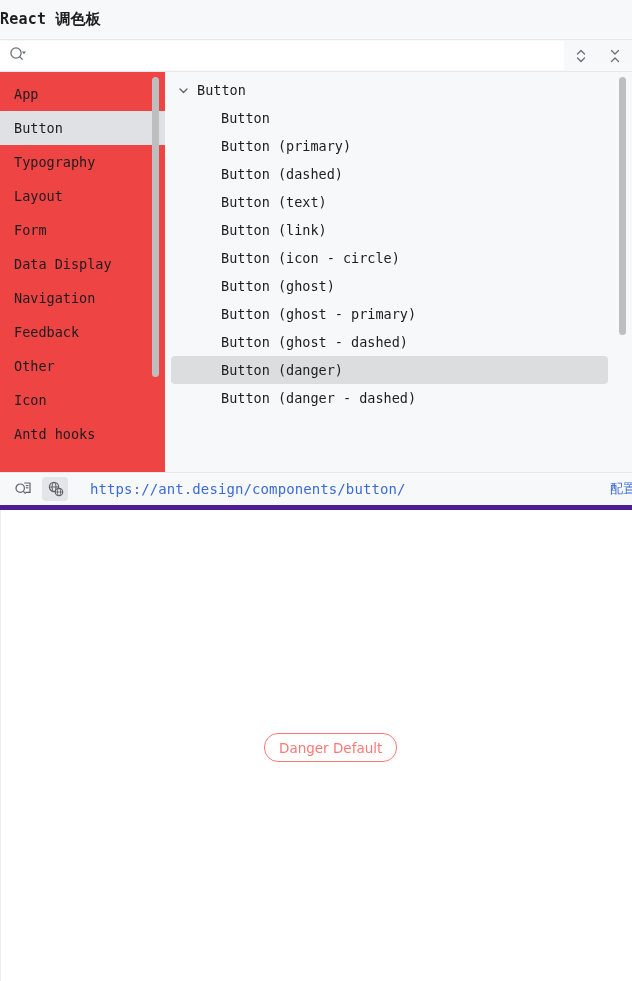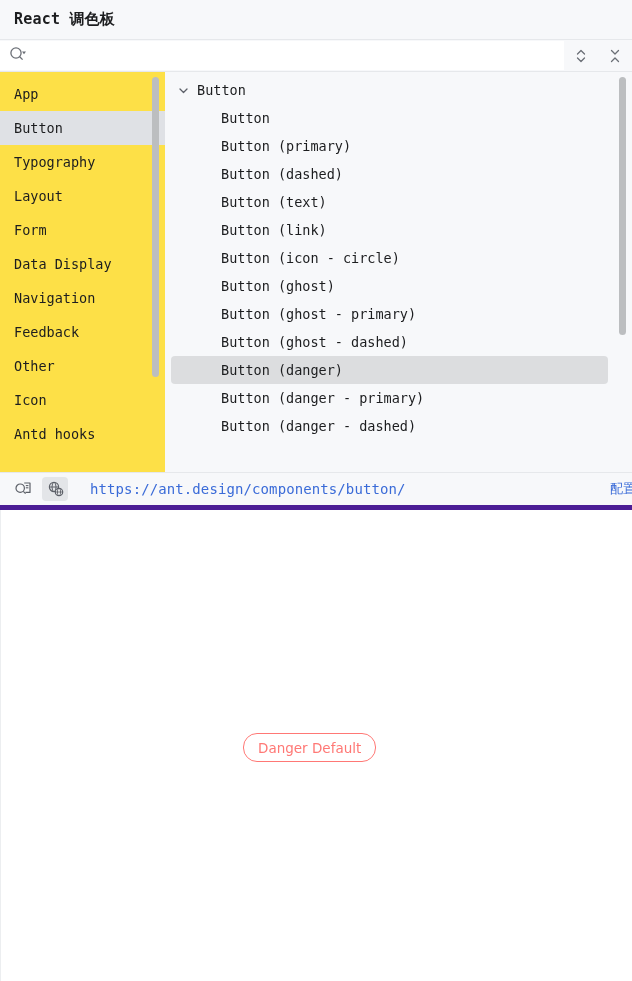--- a/index.html
+++ b/index.html
@@ -10,21 +10,20 @@
     overflow: hidden;
   }
   .app { width: 632px; height: 981px; position: relative; display: flex; flex-direction: column; }
 
   
   .titlebar {
     height: 40px; min-height: 40px;
     background: #f7f8fa;
     border-bottom: 1px solid #e6e8eb;
     display: flex; align-items: center;
-    padding-left: 14px;
   }
   .titlebar-title {
     font-size: 15px; font-weight: 700; color: #1c1d1f;
     letter-spacing: .2px;
   }
 
   
   .searchbar {
     height: 32px; min-height: 32px;
     background: #f7f8fa;
@@ -48,21 +47,21 @@
   .icon-btn { width: 22px; height: 22px; display: flex; align-items: center; justify-content: center; cursor: default; }
 
   
   .panes {
     height: 400px; min-height: 400px;
     display: flex; background: #f7f8fa;
     position: relative;
   }
   .sidebar {
     width: 165px; position: relative;
-    background: #fde047;
+    background: #ef4444;
     overflow: hidden;
     padding-top: 5px;
   }
   .side-item {
     height: 34px; display: flex; align-items: center;
     padding-left: 14px;
     font-size: 13.5px; color: #1c1d1f;
     white-space: nowrap;
   }
   .side-item.selected { background: #dfe1e5; }
@@ -121,21 +120,21 @@
 
   
   .preview {
     flex: 1; background: #ffffff;
     border-left: 1px solid #eceef0;
     display: flex; align-items: flex-start; justify-content: center;
     position: relative;
   }
   .danger-btn {
     position: absolute;
-    left: 242px; top: 733px;
+    left: 263px; top: 733px;
     transform: translateY(-510px);
     height: 29px; padding: 0 14px;
     display: flex; align-items: center; justify-content: center;
     background: #ffffff;
     border: 1px solid #ff7875;
     border-radius: 14px;
     color: #ff7875;
     font-family: "DejaVu Sans", "Liberation Sans", sans-serif;
     font-size: 13.5px;
     white-space: nowrap;
@@ -252,23 +251,20 @@
           <div class="list-row child">
             <span>Button (ghost - primary)</span>
           </div>
           <div class="list-row child">
             <span>Button (ghost - dashed)</span>
           </div>
           <div class="list-row child selected">
             <span>Button (danger)</span>
           </div>
           <div class="list-row child">
-            <span>Button (danger - primary)</span>
-          </div>
-          <div class="list-row child">
             <span>Button (danger - dashed)</span>
           </div>
         </div>
       <div class="scroll-track-list"></div>
     </div>
 
   </div>
 
   <div class="urlbar">
     <div class="url-tools">

